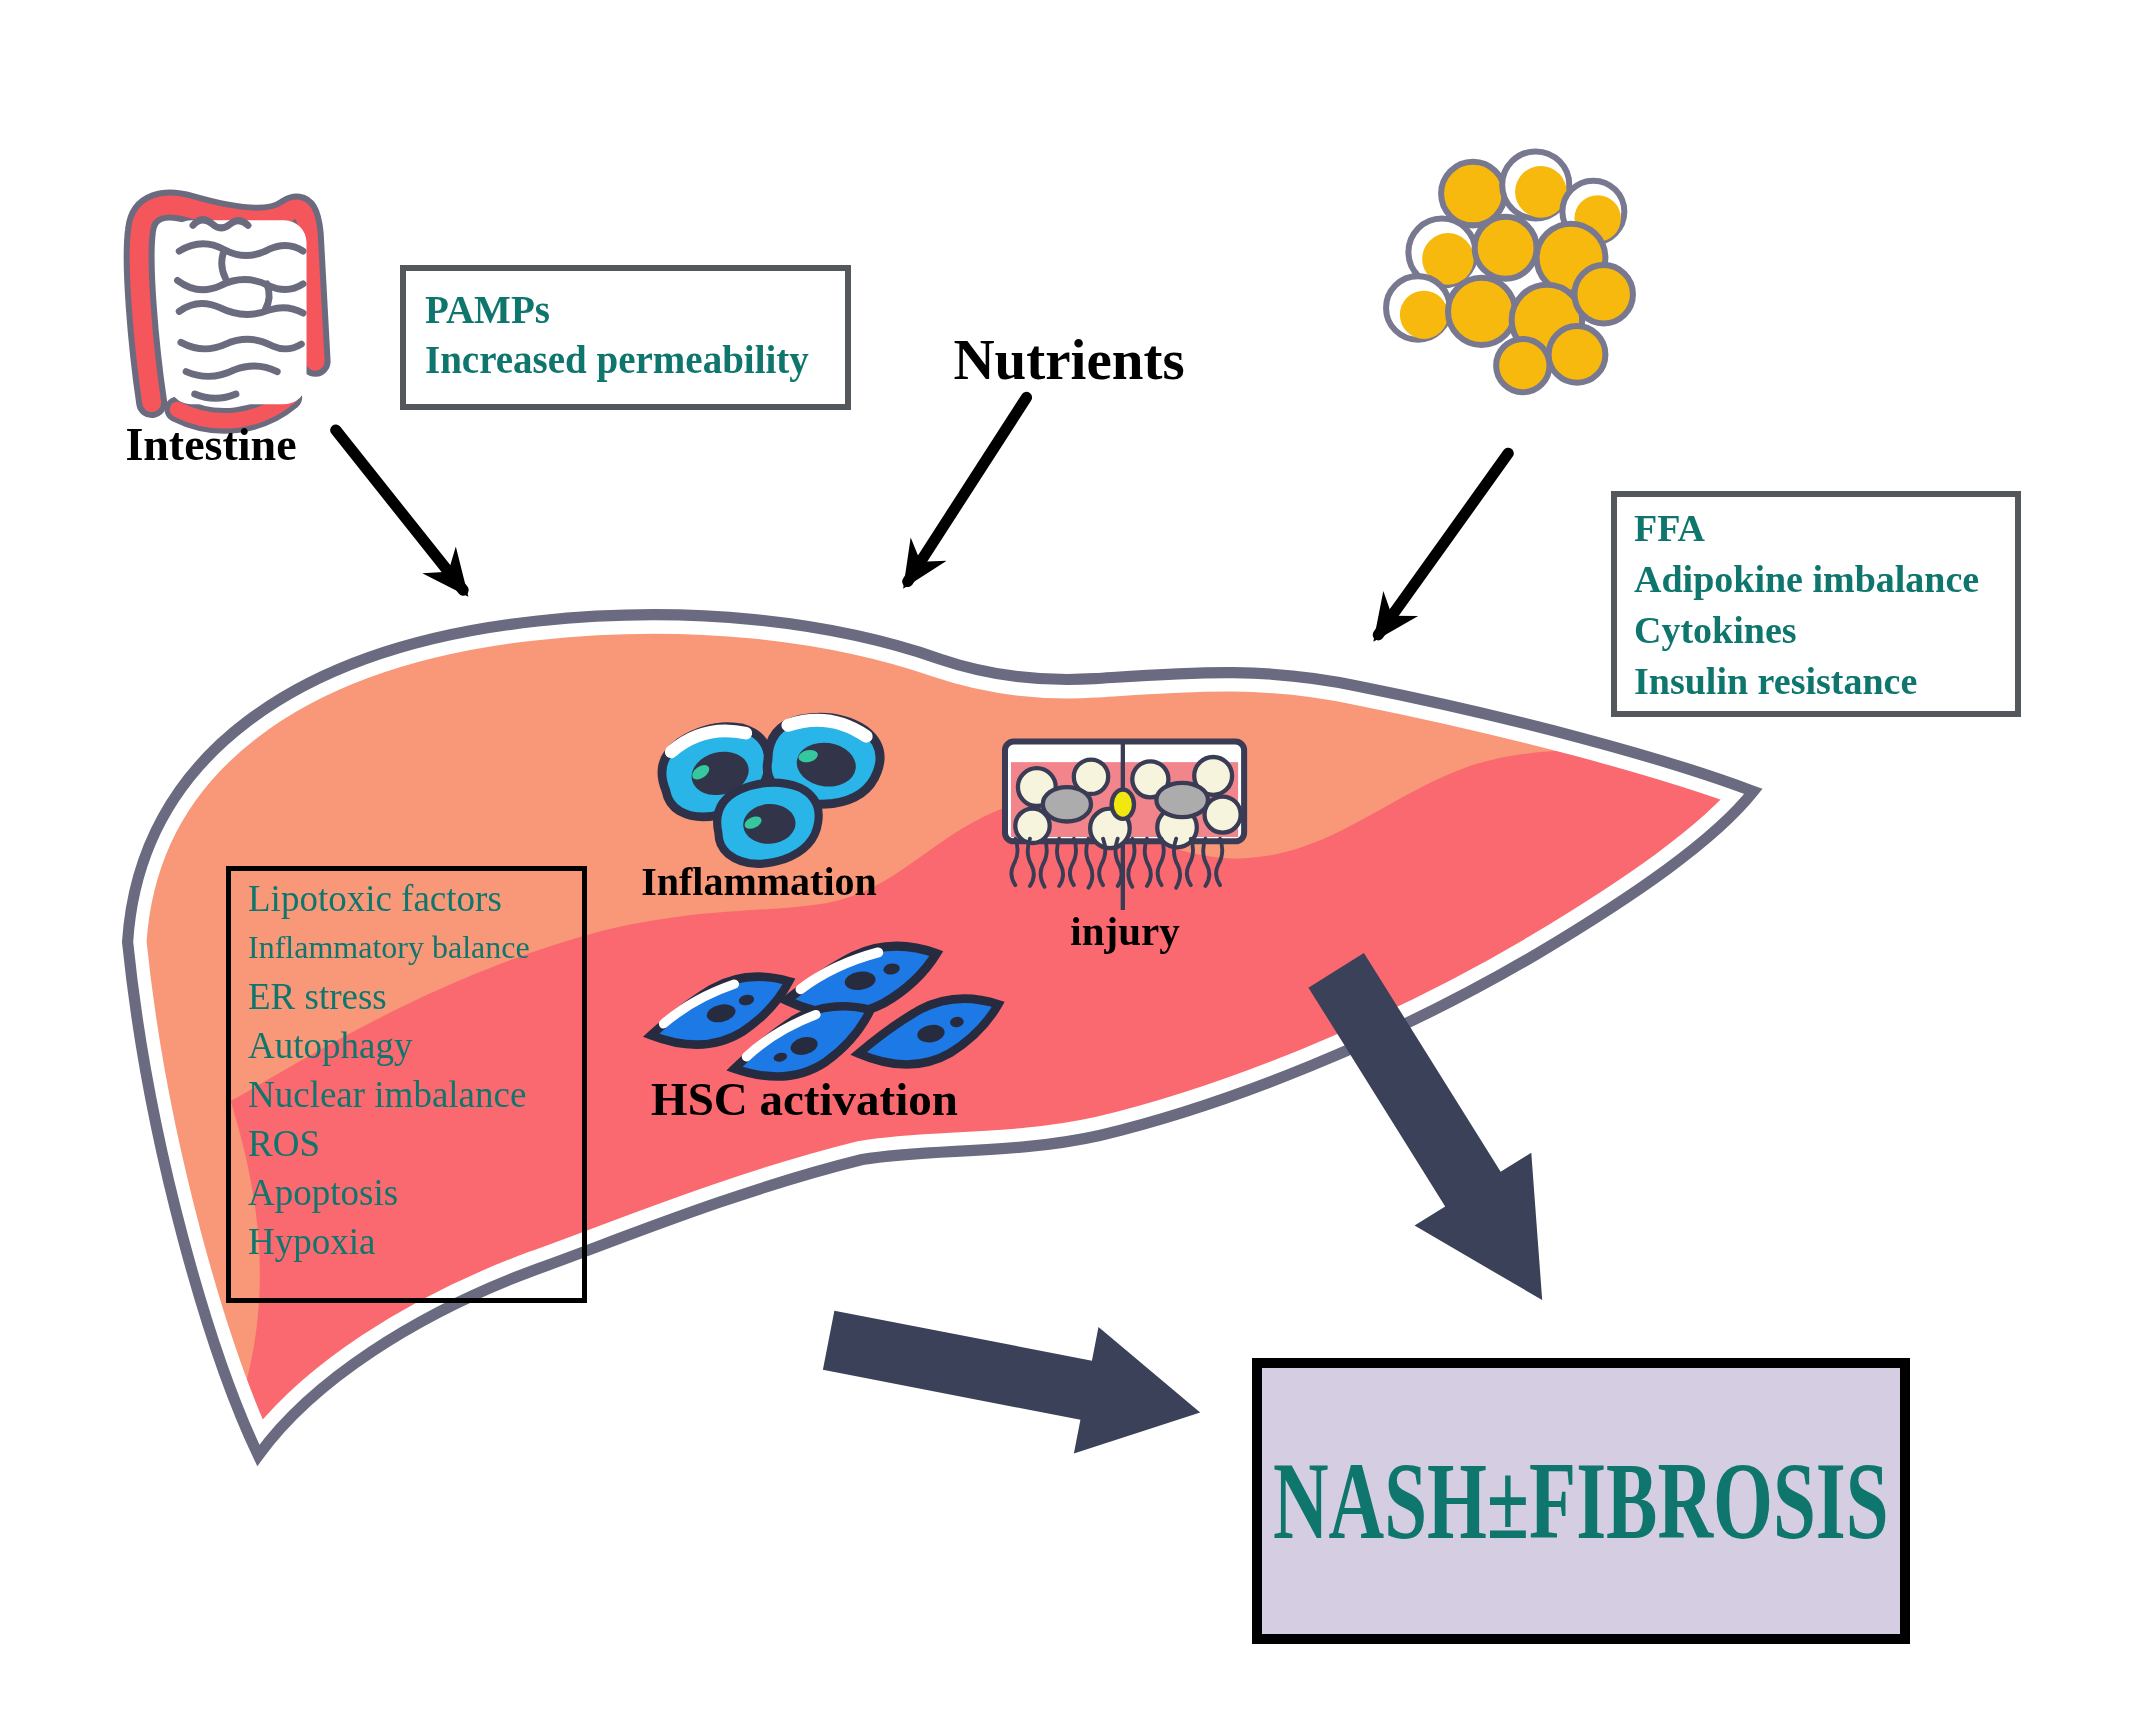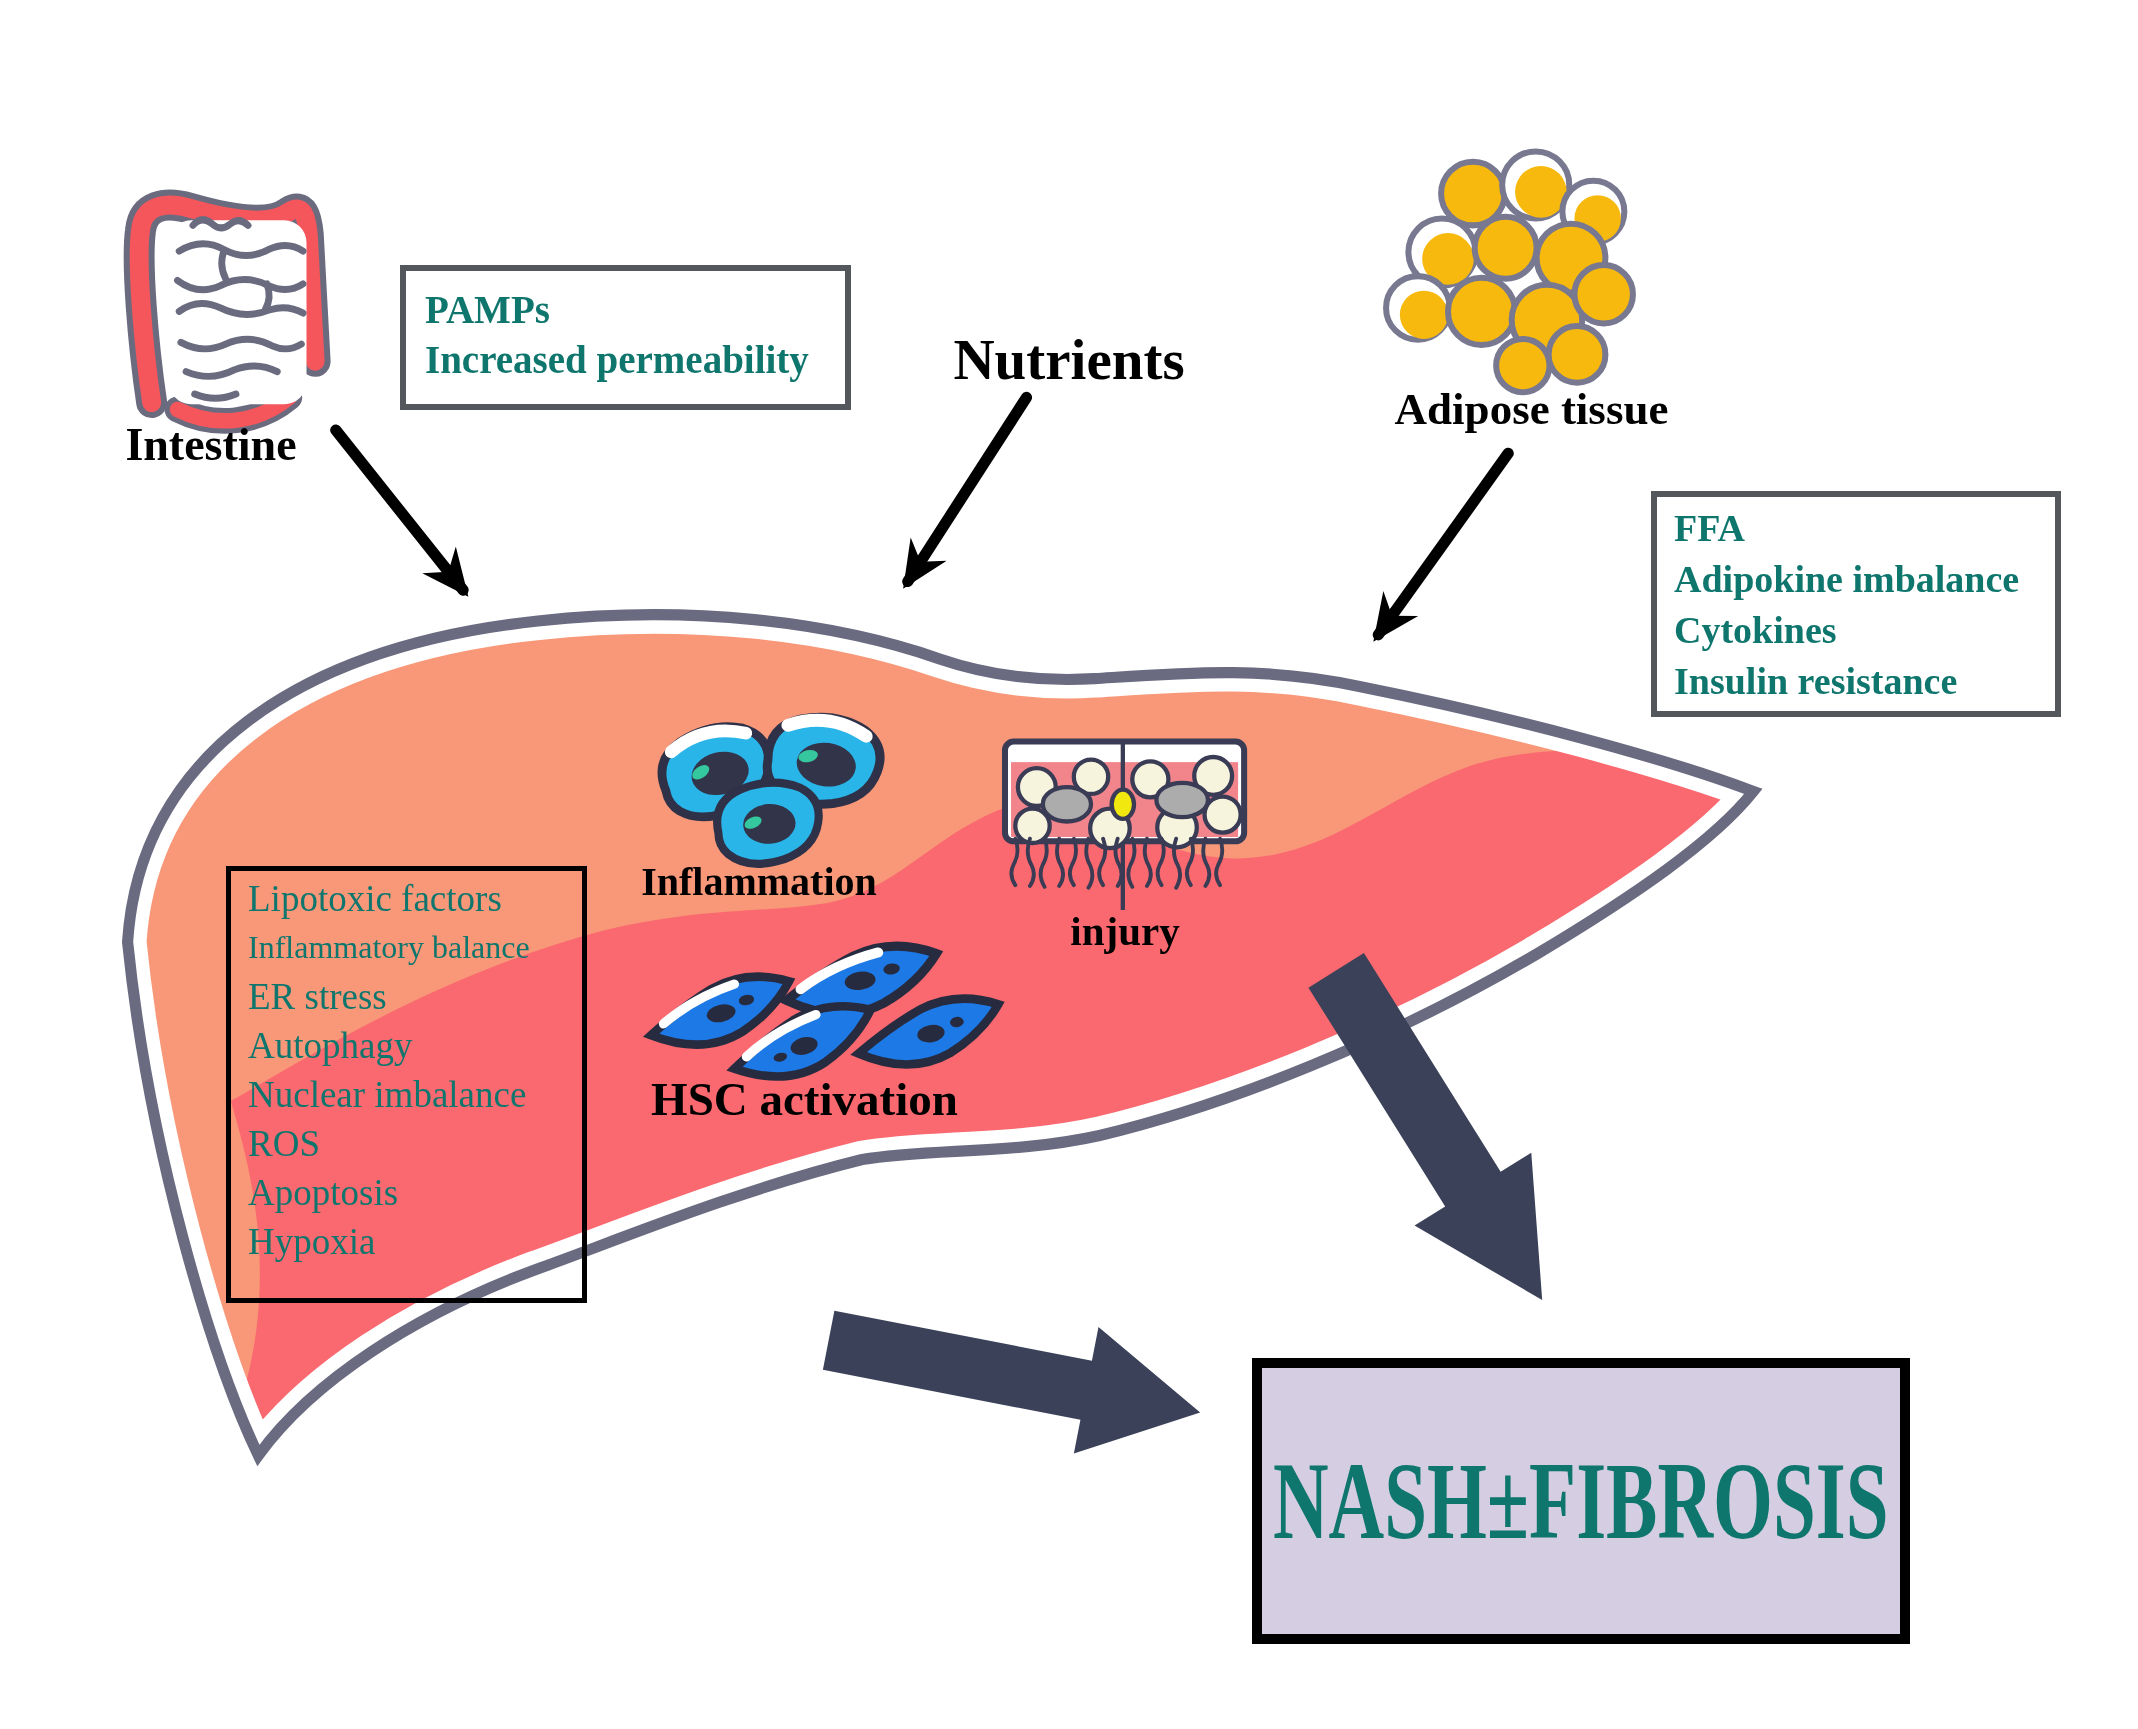--- a/index.html
+++ b/index.html
@@ -23,21 +23,21 @@
   .txtbox{
     position:absolute;
     box-sizing:border-box;
     background:#ffffff;
     border:6.9px solid #54585c;
     color:#0f766e;
     font-weight:700;
   }
   .txtbox .bl{white-space:nowrap;}
   #pamps-box{left:400px;top:265px;width:451px;height:145px;padding:13.8px 19px;font-size:39px;line-height:50px;}
-  #ffa-box{left:1611px;top:491px;width:410px;height:226px;padding:6px 17px;font-size:38px;line-height:51px;margin-left:40px;}
+  #ffa-box{left:1611px;top:491px;width:410px;height:226px;padding:6px 17px;font-size:38px;line-height:51px;}
   #factors-box{
     left:226px;top:866px;width:361px;height:437px;
     border:5.2px solid #000;background:transparent;
     padding:3px 17px;font-size:37px;line-height:49px;font-weight:400;
   }
   #factors-box .condensed{font-size:32px;}
   #nash-box{
     left:1252px;top:1358px;width:658px;height:286px;
     border:10.3px solid #000;background:#d5cee2;
     display:flex;align-items:center;justify-content:center;
@@ -213,21 +213,20 @@
         <polygon points="0,-38 300,-38 300,-80 452,0 300,80 300,38 0,38"></polygon>
       </g>
       <g transform="translate(963,1558) rotate(11)">
         <polygon points="0,-35 305,-35 305,-75 440,0 305,75 305,35 0,35"></polygon>
       </g>
     </g>
   </svg>
 
   <div class="lbl" id="intestine-label">Intestine</div>
   <div class="lbl" id="nutrients-label">Nutrients</div>
-  <div class="lbl" id="adipose-label">Adipose tissue</div>
   <div class="lbl" id="inflammation-label">Inflammation</div>
   <div class="lbl" id="hepatocyte-label">
     <div>injury</div>
   </div>
   <div class="lbl" id="hsc-label">HSC activation</div>
 
   <div class="txtbox" id="pamps-box">
     <div class="bl">PAMPs</div>
     <div class="bl">Increased permeability</div>
   </div>

